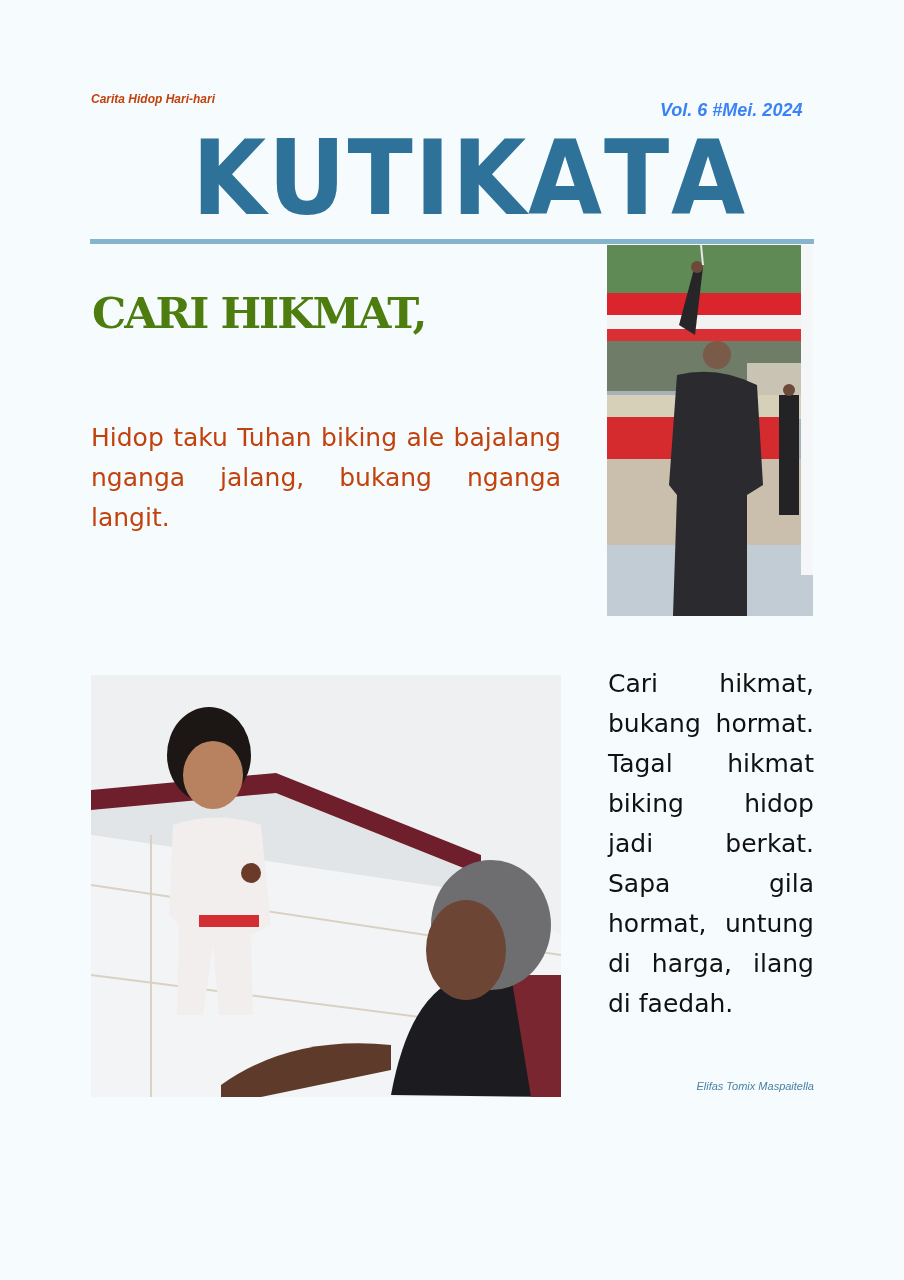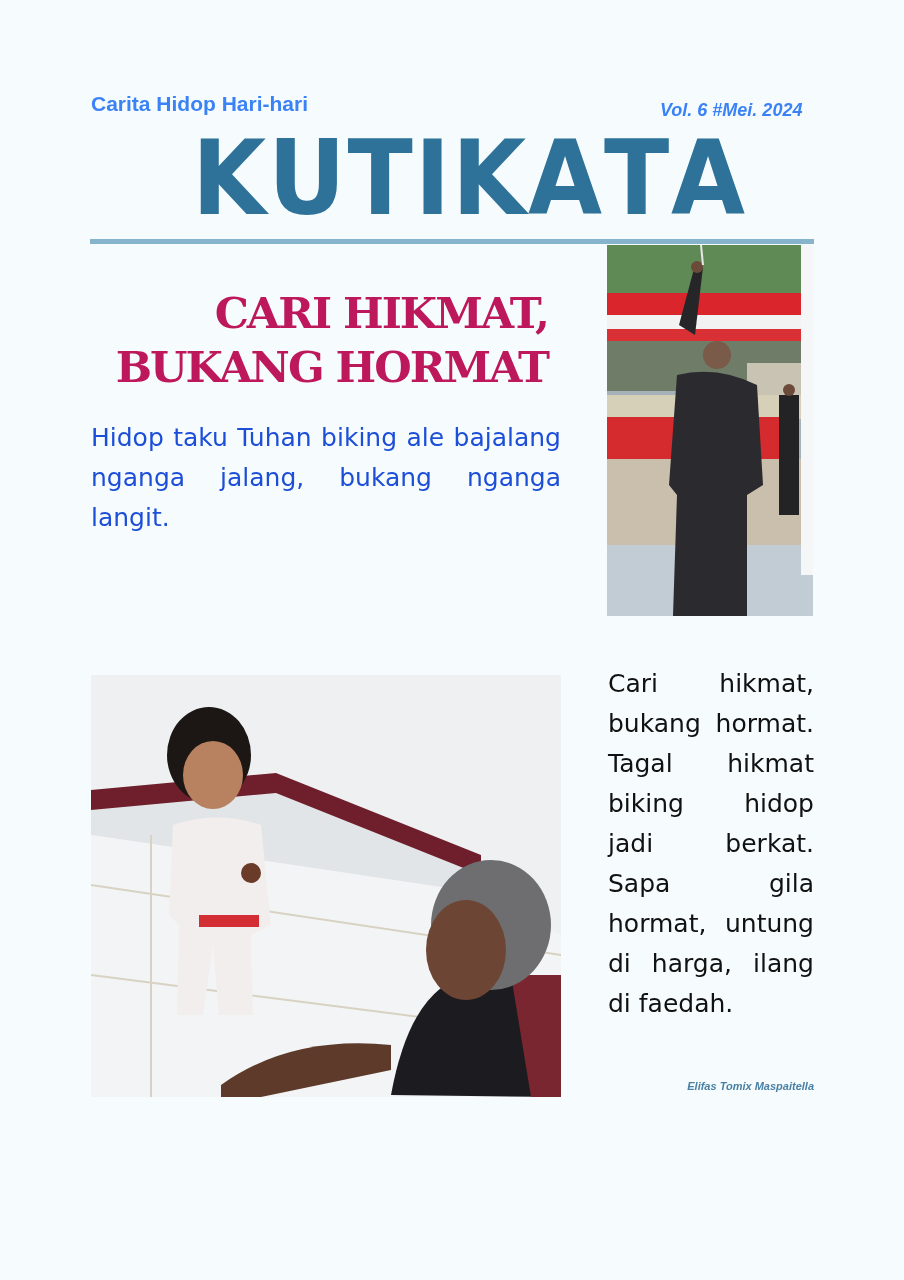--- a/index.html
+++ b/index.html
@@ -1,27 +1,27 @@
 <!DOCTYPE html>
 <html><head>
 <meta charset="utf-8">
 <style>
   html, body { margin:0; padding:0; }
   body { width:904px; height:1280px; background:#f6fcfd; position:relative; overflow:hidden; font-family:"DejaVu Sans", sans-serif; }
-  .tagline { position:absolute; left:91px; top:92px; font-family:"Liberation Sans", sans-serif; font-weight:bold; font-size:21px; color:#3b82f6; }
+  .tagline { position:absolute; left:91px; top:92px; font-family:"Liberation Sans", sans-serif; font-style:italic; font-weight:bold; font-size:12px; color:#c2410c; }
   .vol { position:absolute; left:660px; top:100px; font-family:"Liberation Sans", sans-serif; font-style:italic; font-weight:bold; font-size:18px; color:#3b82f6; }
   .masthead { position:absolute; left:192px; top:118px; width:520px; height:112px; display:flex; justify-content:space-between; align-items:flex-end; font-family:"DejaVu Sans", sans-serif; font-weight:bold; font-size:104px; line-height:104px; color:#2e7299; transform:scaleX(0.92); transform-origin:left; letter-spacing:2px; }
   .rule { position:absolute; left:90px; top:239px; width:724px; height:5px; background:#87b4cd; }
-  .headline { position:absolute; left:92px; top:286px; width:456px; text-align:right; font-family:"DejaVu Serif", serif; font-weight:bold; font-size:43px; line-height:54px; color:#be185d; letter-spacing:-2px; }
-  .body-left { position:absolute; left:91px; top:418px; width:470px; font-family:"DejaVu Sans", sans-serif; font-size:25px; line-height:40px; color:#1d4ed8; text-align:justify; }
+  .headline { position:absolute; left:92px; top:286px; width:456px; text-align:left; font-family:"DejaVu Serif", serif; font-weight:bold; font-size:43px; line-height:54px; color:#4d7c0f; letter-spacing:-2px; }
+  .body-left { position:absolute; left:91px; top:418px; width:470px; font-family:"DejaVu Sans", sans-serif; font-size:25px; line-height:40px; color:#c2410c; text-align:justify; }
   .body-left p { margin:0; text-align-last:auto; }
   .body-right { position:absolute; left:608px; top:664px; width:206px; font-family:"DejaVu Sans", sans-serif; font-size:25px; line-height:40px; color:#111; text-align:justify; }
   .photo-top { position:absolute; left:607px; top:245px; width:206px; height:371px; overflow:hidden; background:#8d9aa4; }
   .photo-bottom { position:absolute; left:91px; top:675px; width:470px; height:422px; overflow:hidden; background:#e9ecef; }
-  .author { position:absolute; left:636px; top:1080px; width:178px; text-align:right; font-family:"Liberation Sans", sans-serif; font-style:italic; font-weight:bold; font-size:11px; color:#4a80a5; }
+  .author { position:absolute; left:636px; top:1080px; width:178px; text-align:right; font-family:"Liberation Sans", sans-serif; font-style:italic; font-weight:normal; font-size:11px; color:#4a80a5; }
 </style>
 </head>
 <body>
 
 <div class="tagline">Carita Hidop Hari-hari</div>
 <div class="vol">Vol. 6 #Mei. 2024</div>
 
 <div class="masthead">
   <span>K</span>
   <span>U</span>
@@ -30,21 +30,20 @@
   <span>K</span>
   <span>A</span>
   <span>T</span>
   <span>A</span>
 </div>
 
 <div class="rule"></div>
 
 <div class="headline">
   <div>CARI HIKMAT,</div>
-  <div>BUKANG HORMAT</div>
 </div>
 
 <div class="body-left">
   <p>Hidop taku Tuhan biking ale bajalang nganga jalang, bukang nganga langit.</p>
 </div>
 
 <div class="photo-top">
   <svg width="206" height="371" viewBox="0 0 206 371">
     <rect width="206" height="371" fill="#a7b2b8"></rect>
     <rect width="206" height="60" fill="#5f8a55"></rect>

